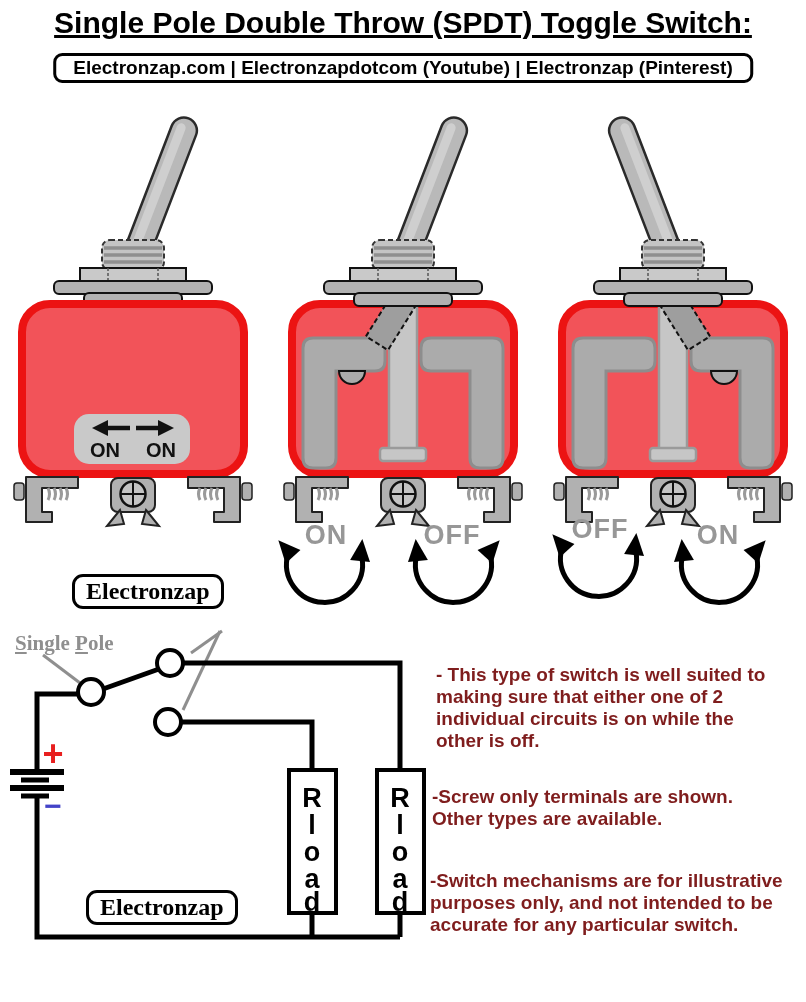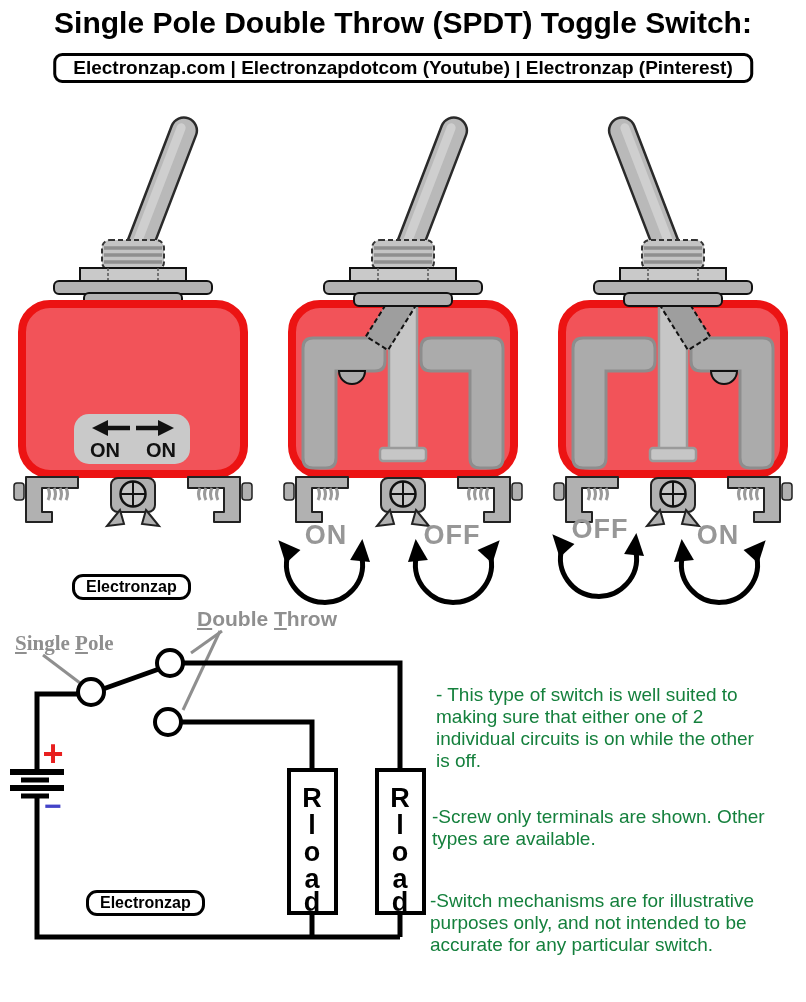--- a/index.html
+++ b/index.html
@@ -1,40 +1,40 @@
 <!DOCTYPE html>
 <html><head>
 <meta charset="utf-8">
 <style>
   html,body{margin:0;padding:0;background:#fff;}
   .page{position:relative;width:806px;height:1002px;background:#fff;overflow:hidden;
         font-family:"Liberation Sans",sans-serif;color:#000;}
   .title{position:absolute;top:6px;left:0;width:806px;text-align:center;
-         font-size:30px;font-weight:bold;letter-spacing:0px;}
+         font-size:30px;font-weight:bold;text-decoration:underline;letter-spacing:0px;}
   .subtitle-box{position:absolute;top:53px;left:50%;transform:translateX(-50%);
          border:3px solid #000;border-radius:9px;padding:1px 17px;background:#fff;
          font-size:19px;font-weight:bold;white-space:nowrap;}
   .switch-svg{position:absolute;width:250px;height:445px;top:88px;}
   .sw1{left:8px;} .sw2{left:278px;} .sw3{left:548px;}
   .arc{position:absolute;width:112px;height:86px;}
   .arc svg{position:absolute;left:0;top:8px;}
   .arc .arc-label{position:absolute;top:-2px;left:0;width:100%;text-align:center;
         font-size:27px;font-weight:bold;color:#979797;letter-spacing:1px;}
   .arc1{left:270px;top:522px;} .arc2{left:396px;top:522px;}
   .arc3{left:544px;top:516px;} .arc4{left:662px;top:522px;}
   .badge{position:absolute;border:3px solid #000;border-radius:11px;background:#fff;
-        padding:1px 11px;font-size:16px;font-weight:bold;white-space:nowrap;}
+        padding:1px 11px;font-size:24px;font-weight:bold;white-space:nowrap;font-family:Liberation Serif, serif;}
   .badge-upper{left:72px;top:574px;}
   .badge-lower{left:86px;top:890px;}
   .gray-label{position:absolute;font-size:21px;font-weight:bold;color:#8f8f8f;white-space:nowrap;}
   .single-pole{left:15px;top:631px;font-family:Liberation Serif, serif;}
   .double-throw{left:197px;top:607px;}
   .schematic-svg{position:absolute;left:0;top:600px;}
   .notes{position:absolute;left:430px;top:660px;width:378px;}
-  .note{position:absolute;font-size:19px;font-weight:normal;line-height:22px;color:#15803d;margin-top:20px;}
+  .note{position:absolute;font-size:19px;font-weight:bold;line-height:22px;color:#7f1d1d;}
   .note-0{top:4px;left:6px;width:336px;}
   .note-1{top:126px;left:2px;width:352px;}
   .note-2{top:210px;left:0px;width:378px;}
   u{text-decoration:underline;}
 </style>
 </head>
 <body>
 
 <div class="page">
 
@@ -223,21 +223,20 @@
         <polygon points="0,-13 10,9 -10,9" transform="translate(17,20) rotate(-42)" fill="#000"></polygon>
         <polygon points="0,-13 10,9 -10,9" transform="translate(91,22) rotate(6)" fill="#000"></polygon>
       </g>
     </svg>
   </div>
 
   <div class="badge badge-upper">Electronzap</div>
   <div class="badge badge-lower">Electronzap</div>
 
   <span class="gray-label single-pole"><u>S</u>ingle <u>P</u>ole</span>
-  <span class="gray-label double-throw"><u>D</u>ouble <u>T</u>hrow</span>
 
   <svg class="schematic-svg" width="440" height="360" viewBox="0 0 440 360">
     <g stroke="#8f8f8f" stroke-width="3">
       <path d="M43,55 L80,83"></path>
       <path d="M222,31 L191,53"></path>
       <path d="M220,31 L183,110"></path>
     </g>
     <g stroke="#000" stroke-width="5" fill="none">
       <path d="M78,94 L37,94 L37,169"></path>
       <path d="M37,198 L37,337 L400,337"></path>

